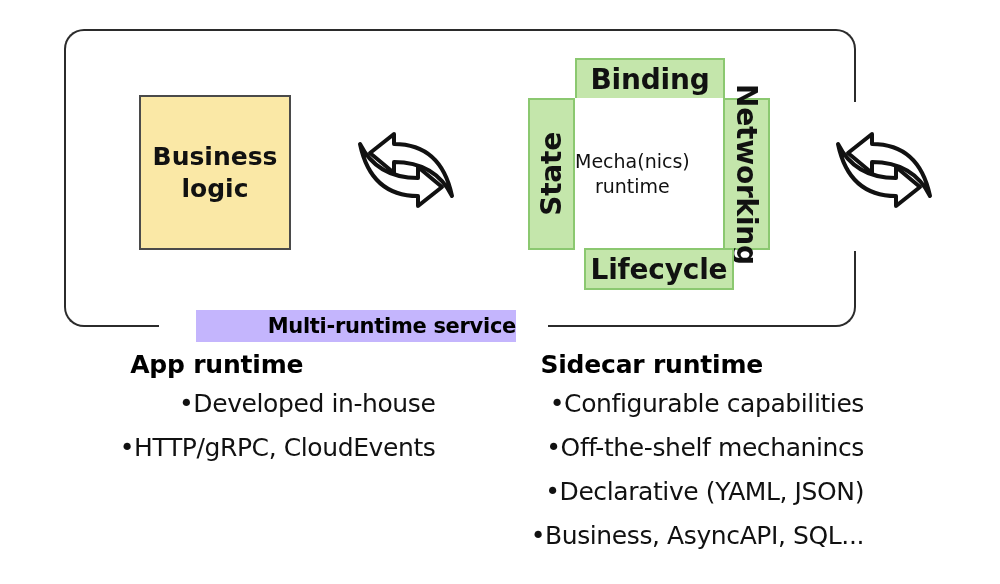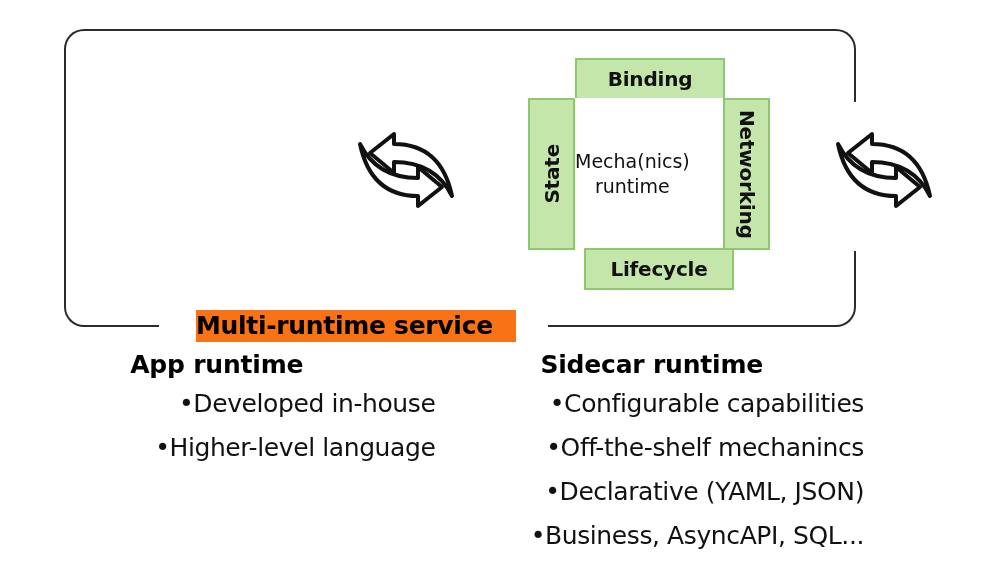--- a/index.html
+++ b/index.html
@@ -99,26 +99,26 @@
     right: 0; bottom: 0;
     border-left: none; border-top: none;
     border-bottom-right-radius: 20px;
   }
 
   .frame-caption {
     position: absolute;
     left: 196px;
     top: 310px;
     width: 320px;
-    text-align: left;
-    font-size: 25px;
+    text-align: right;
+    font-size: 21px;
     font-weight: bold;
     letter-spacing: -0.3px;
     color: #000000;
-    background: #f97316;
+    background: #c4b5fd;
     line-height: 32px;
   }
 
   
   .business-logic-box {
     position: absolute;
     left: 139px;
     top: 95px;
     width: 152px;
     height: 155px;
@@ -154,21 +154,21 @@
     height: 230px;
   }
   .cap {
     position: absolute;
     background: #C4E6AB;
     border: 2px solid #8BC870;
     box-sizing: border-box;
     display: flex;
     align-items: center;
     justify-content: center;
-    font-size: 20px;
+    font-size: 28px;
     font-weight: bold;
     color: #111111;
     letter-spacing: -0.2px;
   }
   .cap-binding {
     left: 47px; top: 0;
     width: 150px; height: 42px;
   }
   .cap-lifecycle {
     left: 56px; top: 190px;
@@ -261,20 +261,26 @@
     <div class="frame-edge frame-top"></div>
     <div class="frame-edge frame-left"></div>
     <div class="frame-edge frame-right-upper"></div>
     <div class="frame-edge frame-right-lower"></div>
     <div class="frame-edge frame-bottom-left"></div>
     <div class="frame-edge frame-bottom-right"></div>
   </div>
 
   <div class="frame-caption">Multi-runtime service</div>
 
+  <div class="business-logic-box">
+    <div>
+      <span>Business</span><br>
+      <span>logic</span>
+    </div>
+  </div>
 
   <div class="sync-icon sync-left">
     <svg viewBox="0 0 124 116" xmlns="http://www.w3.org/2000/svg">
       <g fill="none" stroke="#111111" stroke-width="4" stroke-linejoin="round" stroke-linecap="round">
         <path d="M50 22 L26 41 L50 61 L50 50 C76 50 96 60 108 84
                  C100 46 78 32 50 32 Z"></path>
         <path d="M74 94 L98 75 L74 55 L74 66 C48 66 28 56 16 32
                  C24 70 46 84 74 84 Z"></path>
       </g>
     </svg>
@@ -314,21 +320,21 @@
 
   <div class="legend">
 
     <div class="legend-col left">
       <div class="legend-heading">App runtime</div>
       <ul class="legend-list">
         <li>
           <span class="bullet">•</span><span>Developed in-house</span>
         </li>
         <li>
-          <span class="bullet">•</span><span>Higher-level language</span>
+          <span class="bullet">•</span><span>HTTP/gRPC, CloudEvents</span>
         </li>
       </ul>
     </div>
 
     <div class="legend-col right">
       <div class="legend-heading">Sidecar runtime</div>
       <ul class="legend-list">
         <li>
           <span class="bullet">•</span><span>Configurable capabilities</span>
         </li>

